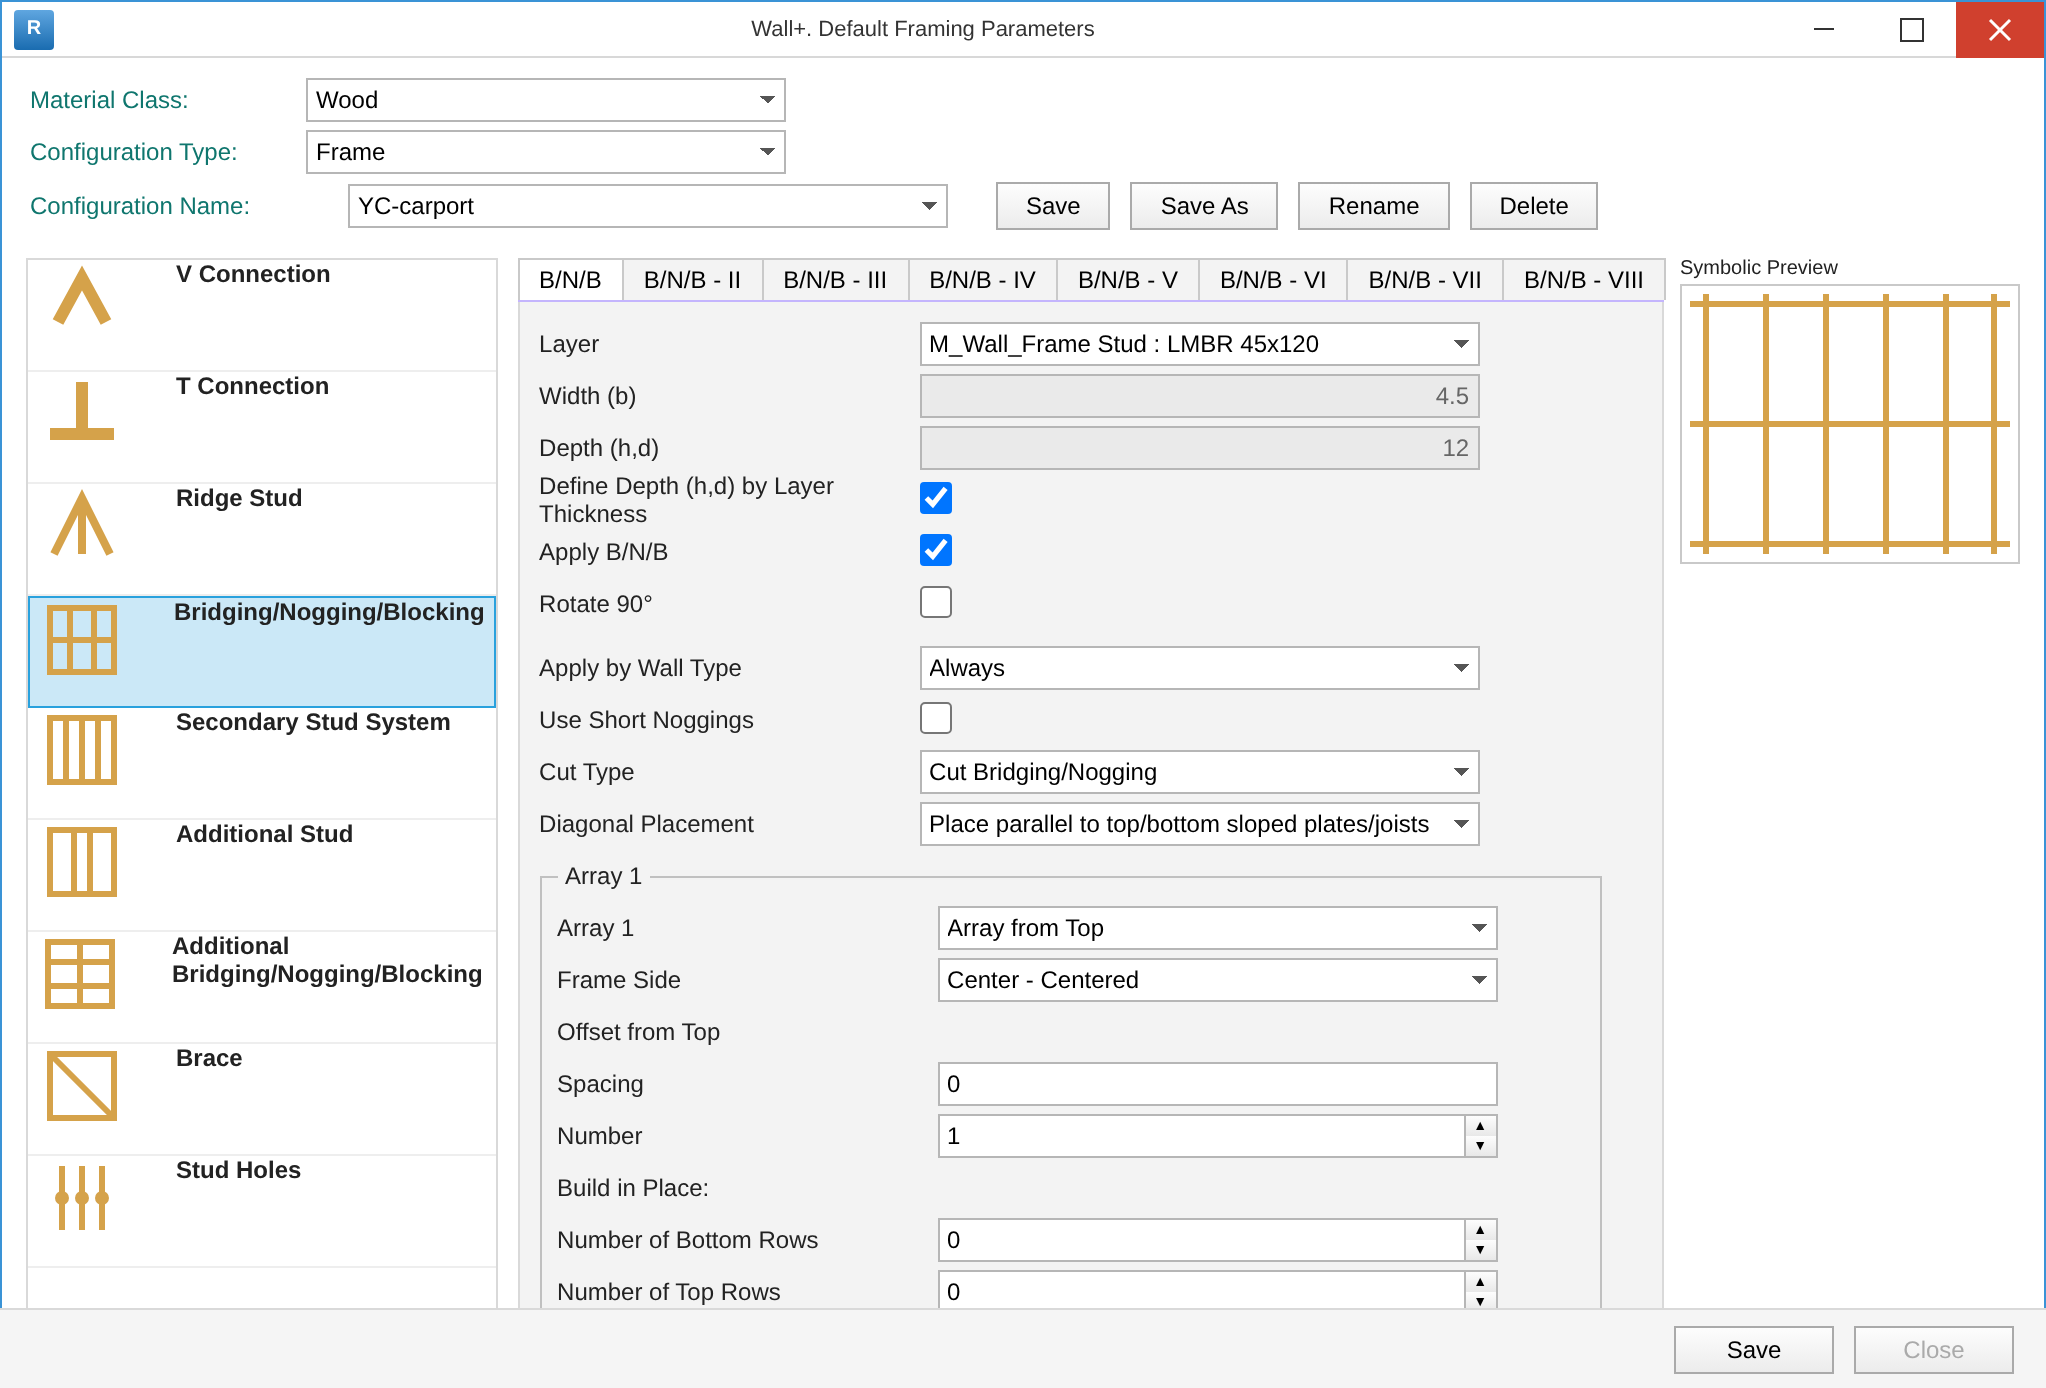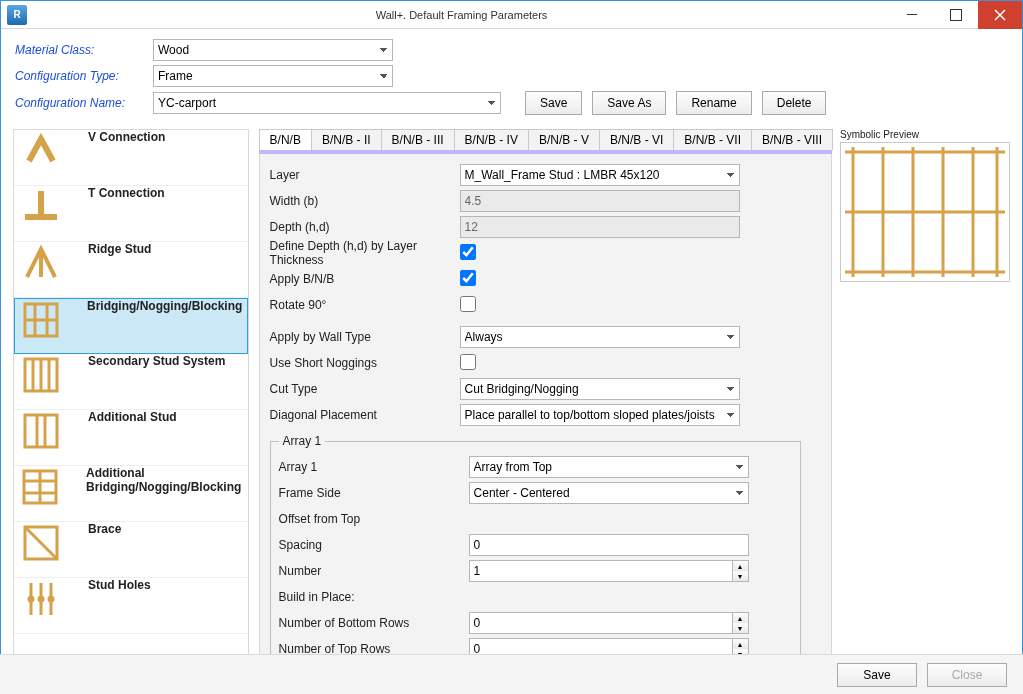--- a/index.html
+++ b/index.html
@@ -8,44 +8,44 @@
 .titlebar .app-icon { width: 20px; height: 20px; margin: 0 6px; background: linear-gradient(#5fa6e0,#1a6cb0); border-radius: 2px; display:flex; align-items:center; justify-content:center; color:#fff; font-weight:bold; font-size:10px;}
 .titlebar .title { flex: 1; text-align: center; color: #333; font-size: 11px; }
 .win-btns { display: flex; }
 .win-btn { width: 44px; height: 28px; display:flex; align-items:center; justify-content:center; }
 .win-btn.min::before { content:""; width:10px; border-top:1px solid #333; }
 .win-btn.max::before { content:""; width:10px; height:10px; border:1px solid #333; }
 .win-btn.close { background:#d0402e; }
 .win-btn.close svg { stroke:#fff; }
 .top-form { padding: 10px 14px 4px 14px; }
 .form-row { display:flex; align-items:center; margin-bottom:4px; gap:8px;}
-.form-row label { width: 130px; color:#1d4ed8;font-style:italic; }
+.form-row label { width: 130px; color:#0f766e; }
 .sel, input.txt { border:1px solid #b6b6b6; background:#fff; height:22px; padding:0 4px; }
 .sel { appearance:none; -webkit-appearance:none; position:relative; padding-right:18px; background-image: linear-gradient(45deg, transparent 50%, #555 50%), linear-gradient(135deg, #555 50%, transparent 50%); background-position: right 8px center, right 4px center; background-size: 4px 4px, 4px 4px; background-repeat: no-repeat;}
 .sel.wide { width:240px; }
-.sel.xwide { width:348px; }
+.sel.xwide { width:300px;margin-left:21px; }
 .btn { height:24px; border:1px solid #aaa; background:linear-gradient(#fdfdfd,#ececec); padding:0 14px; cursor:pointer; }
 .btn-row { display:flex; gap:10px; margin-left:16px;}
 .main { display:flex; padding: 6px 12px 0 12px; height: 562px; }
 .left-panel { width:278px; border:1px solid #d9d9d9; overflow-y:auto; position:relative; }
 .list-item { display:flex; height:56px; border-bottom:1px solid #eee; padding:0 6px; cursor:pointer;gap:16px; }
 .list-item .li-icon { width:42px; height:42px; margin-right:10px; display:flex; align-items:center; justify-content:center; }
 .list-item.active { background:#cbe8f7; border:1px solid #29a1dd; }
 .list-item .li-label { font-weight:bold; color:#222; }
 .right-area { flex:1; margin-left:10px; display:flex; }
 .center-col { flex:1; display:flex; flex-direction:column; }
-.tabs { display:flex; border-bottom:4px solid #c4b5fd;align-items:center; }
+.tabs { display:flex; border-bottom:1px solid #c4b5fd;align-items:center; }
 .tab { border:1px solid #c9c9c9; border-bottom:none; padding:3px 10px; margin-right:-1px; background:#f3f3f3; cursor:pointer; white-space:nowrap;}
 .tab.active { background:#fff; position:relative; z-index:1;}
 .param-scroll { flex:1; border:1px solid #d9d9d9; border-top:none; overflow-y:auto; padding:8px 30px 8px 10px; background:#f3f3f3; position:relative;}
 .param-row { display:flex; align-items:center; height:26px; }
 .param-row .plabel { width:190px; color:#222; }
 .param-row .pctrl { flex:1; max-width:280px; }
 .sel.full, input.full { width:280px; }
-input.ro { background:#eaeaea; color:#666; }
+input.ro { background:#eaeaea; color:#666;text-align:right; }
 .chk { width:16px; height:16px; }
 fieldset { border:1px solid #c0c0c0; margin-top:6px; padding:6px 8px 2px 8px; }
 legend { padding:0 4px; color:#222; }
 .spin-wrap { display:flex; width:280px; }
 .spin-wrap input { flex:1; border:1px solid #b6b6b6; height:22px; padding:0 4px;}
 .spin-btns { width:16px; display:flex; flex-direction:column; border:1px solid #b6b6b6; border-left:none;}
 .spin-btns div { flex:1; display:flex; align-items:center; justify-content:center; font-size:7px; background:linear-gradient(#fdfdfd,#e8e8e8); }
 .preview { width:170px; margin-left:8px; }
 .preview-title { font-size:10px; color:#222; margin-bottom:2px; }
 .preview-box { border:1px solid #c9c9c9; height:140px; background:#fff; padding:4px;}

